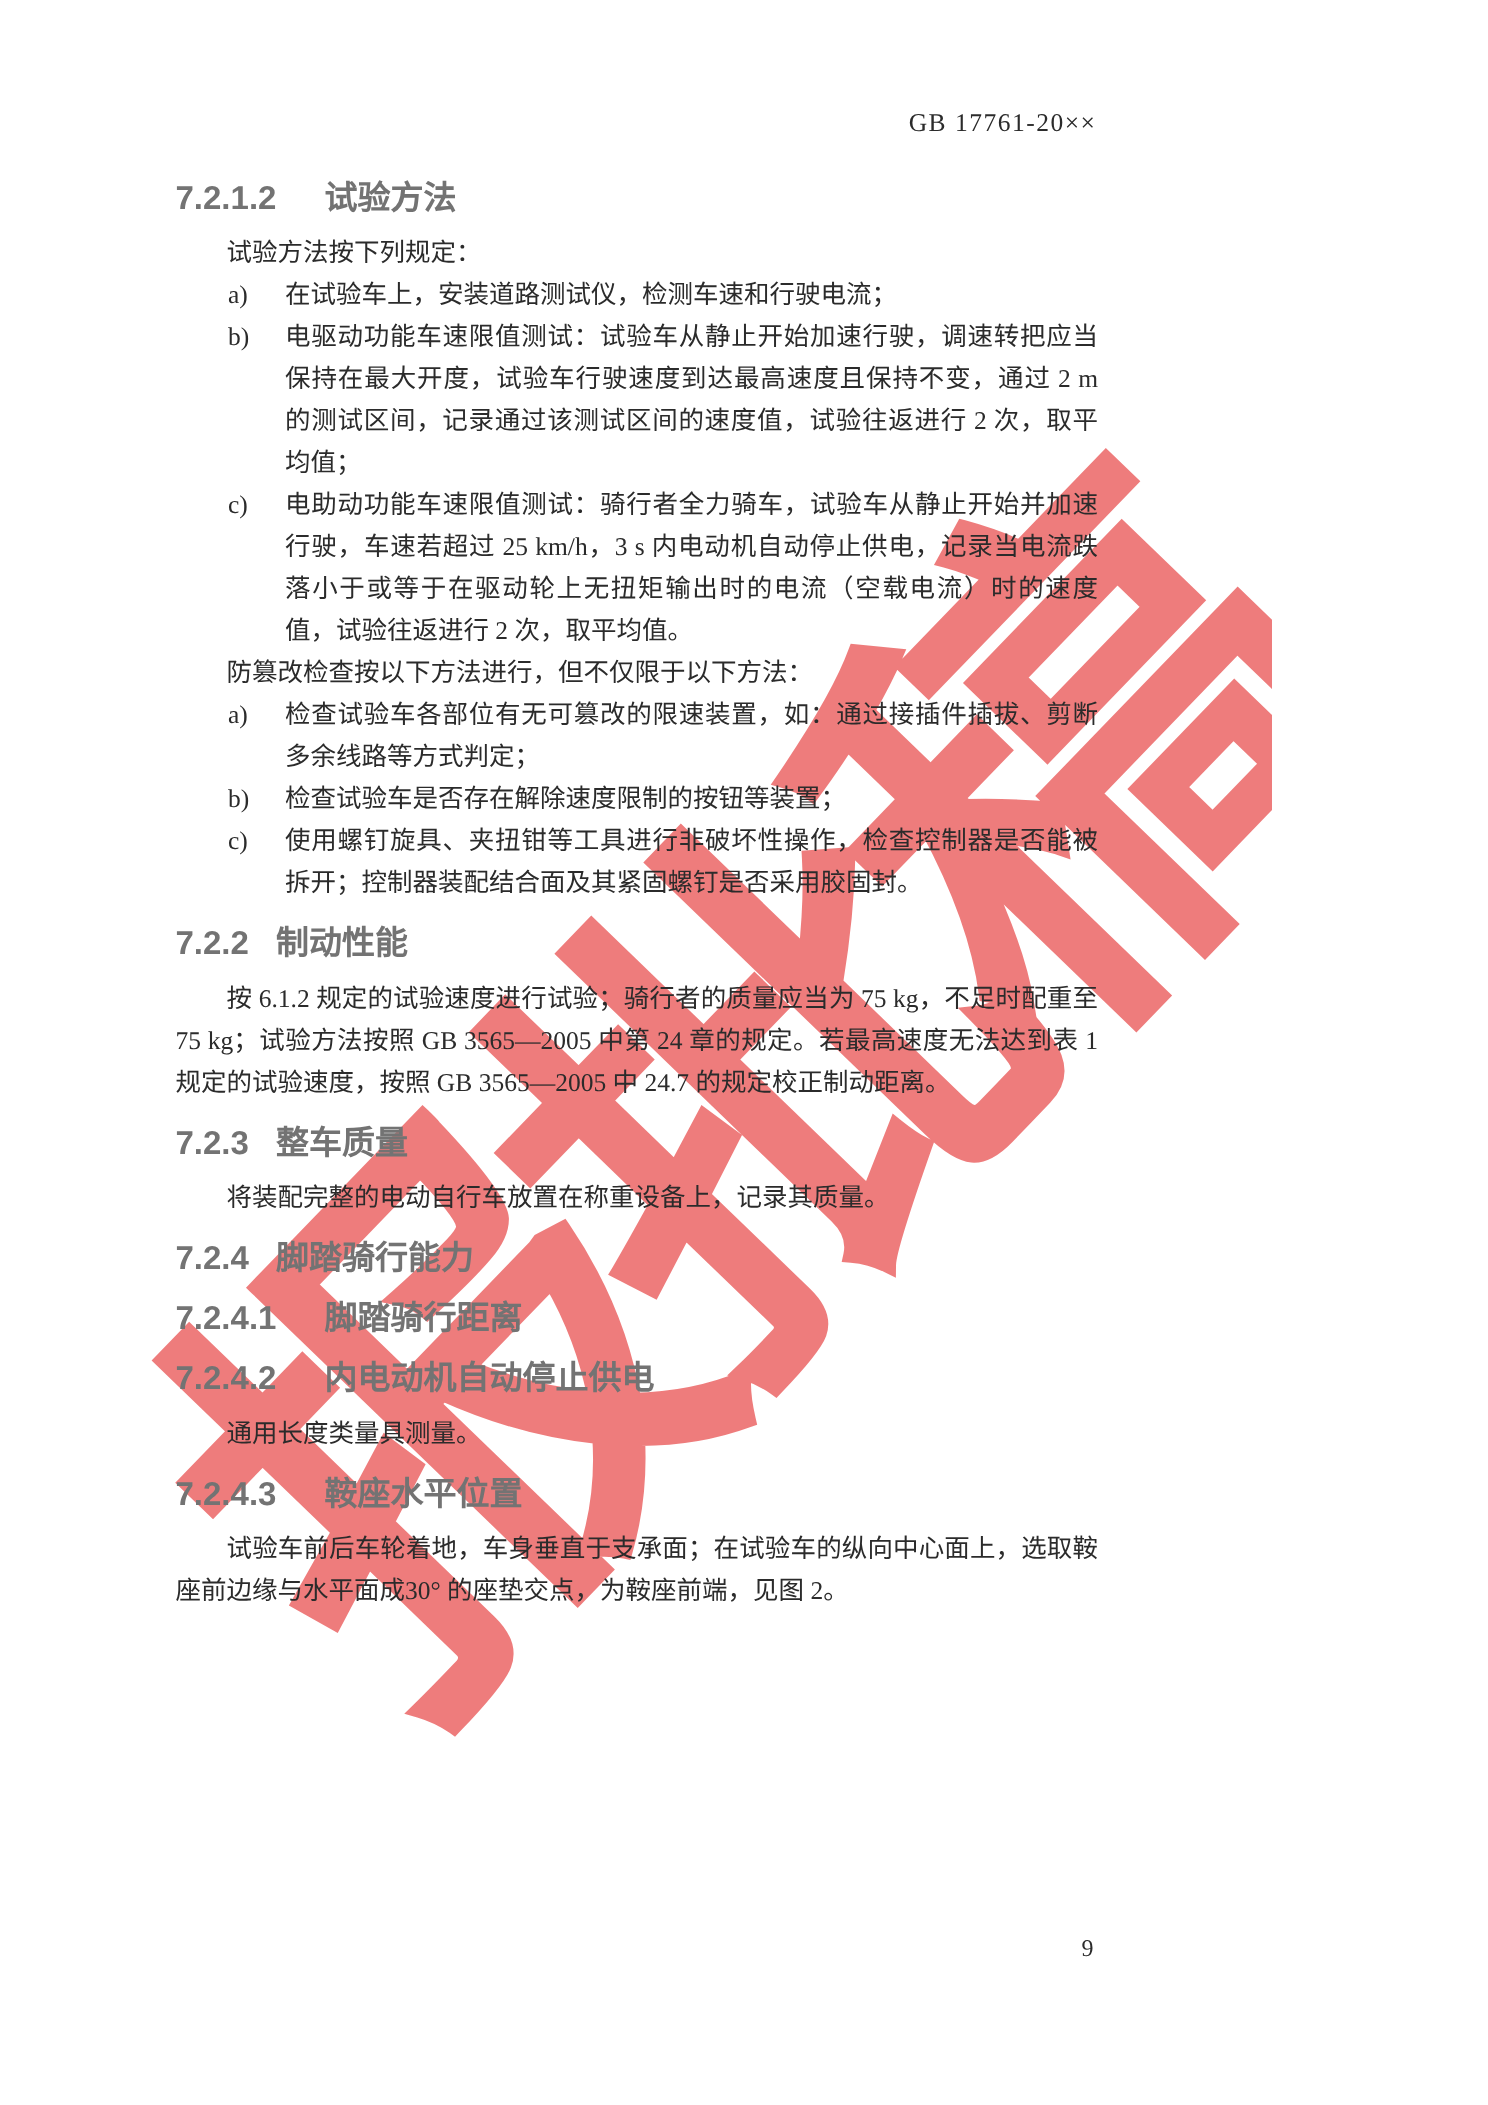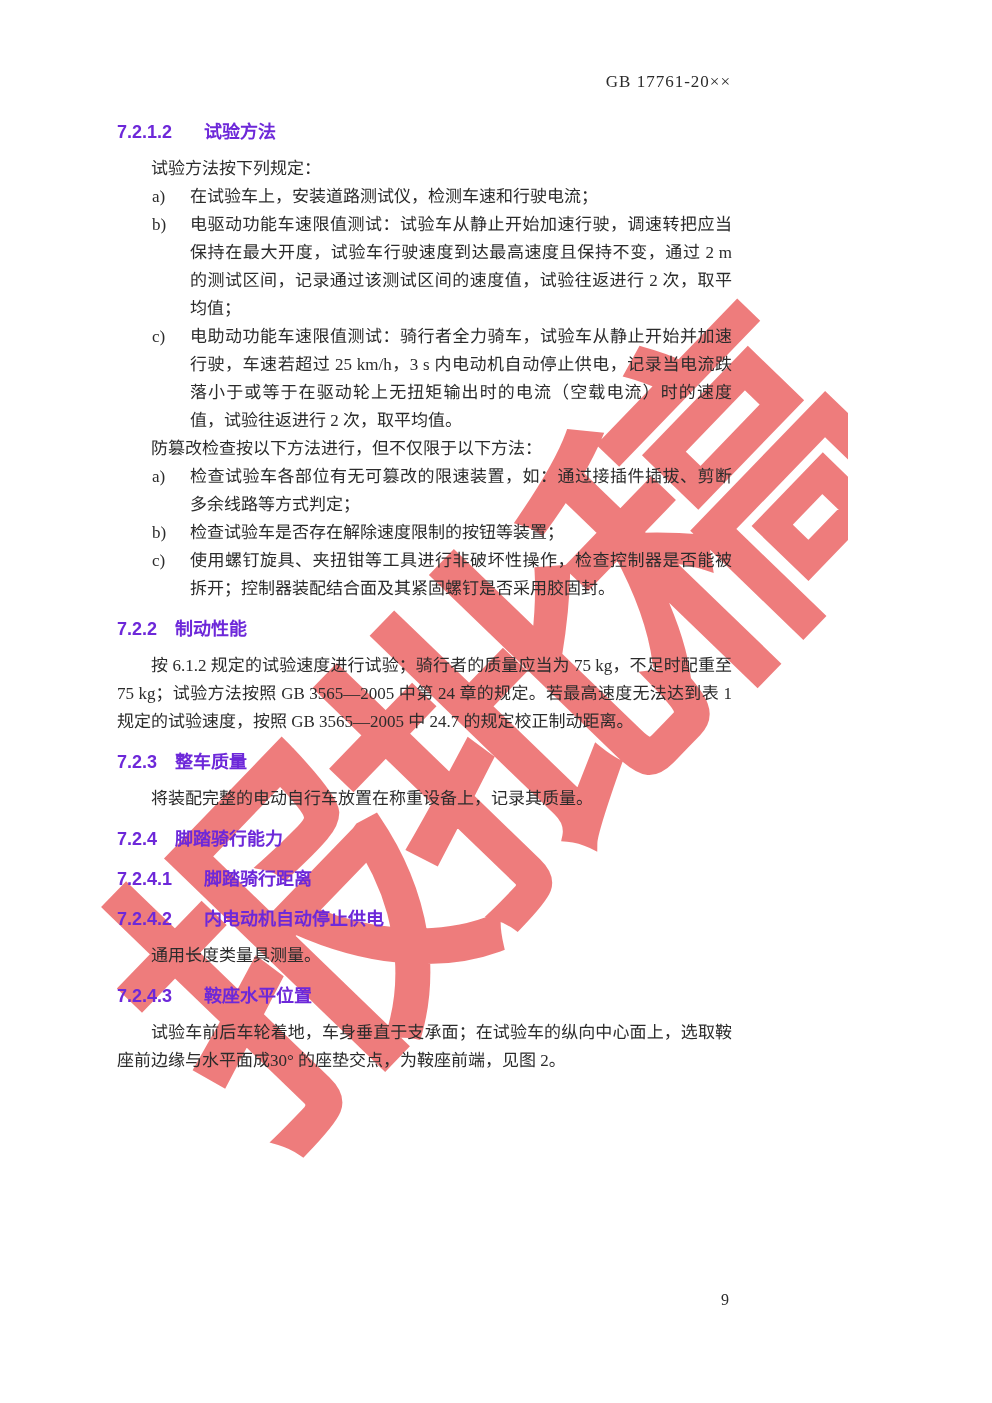--- a/index.html
+++ b/index.html
@@ -28,24 +28,24 @@
     top: 118px;
     left: 117px;
     right: 116px;
     z-index: 2;
     font-size: 17px;
     line-height: 28px;
   }
   .sec-heading {
     font-family: "Liberation Sans", sans-serif;
     font-weight: bold;
-    font-size: 18px;
+    font-size: 22px;
     line-height: 28px;
     margin: 12px 0 9px 0;
-    color: #6d28d9;
+    color: #737373;
   }
   .sec-heading:first-child { margin-top: 0; }
   .sec-heading .num  { margin-right: 18px; }
   .sec-heading.lvl4 .num { margin-right: 32px; }
   p.body-para {
     margin: 0;
     text-indent: 2em;
     text-align: justify;
   }
   p.intro-para {

